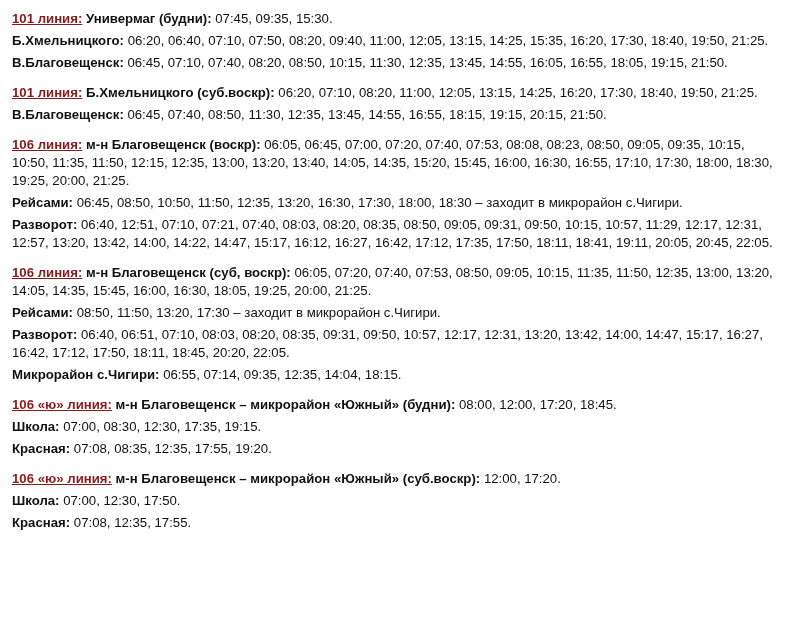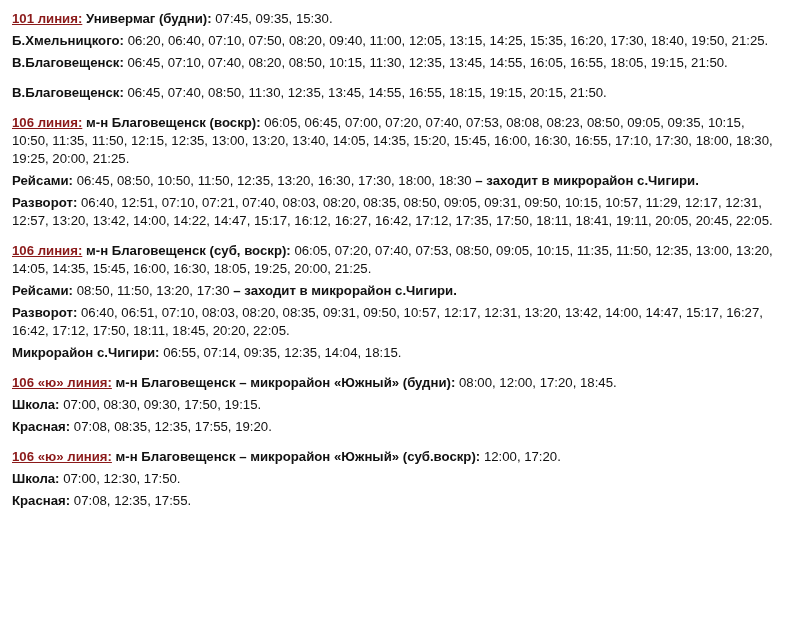--- a/index.html
+++ b/index.html
@@ -28,21 +28,21 @@
     margin: 4px;
     padding: 0;
     text-indent: 0;
   }
   .route-head {
     color: #8b1a1a;
     font-weight: bold;
     text-decoration: underline;
   }
   .bold {
-    font-weight: bold;
+    font-weight: normal;
   }
   .label {
     font-weight: bold;
   }
   .t {
     font-weight: normal;
   }
 </style>
 </head>
 <body>
@@ -59,20 +59,25 @@
       <span class="label">Б.Хмельницкого:</span>
       <span class="t">06:20, 06:40, 07:10, 07:50, 08:20, 09:40, 11:00, 12:05, 13:15, 14:25, 15:35, 16:20, 17:30, 18:40, 19:50, 21:25.</span>
     </p>
     <p class="line">
       <span class="label">В.Благовещенск:</span>
       <span class="t">06:45, 07:10, 07:40, 08:20, 08:50, 10:15, 11:30, 12:35, 13:45, 14:55, 16:05, 16:55, 18:05, 19:15, 21:50.</span>
     </p>
   </div>
 
   <div class="block">
+    <p class="line">
+      <span class="route-head">101 линия:</span>
+      <span class="label">Б.Хмельницкого (суб.воскр):</span>
+      <span class="t">06:20, 07:10, 08:20, 11:00, 12:05, 13:15, 14:25, 16:20, 17:30, 18:40, 19:50, 21:25.</span>
+    </p>
     <p class="line">
       <span class="label">В.Благовещенск:</span>
       <span class="t">06:45, 07:40, 08:50, 11:30, 12:35, 13:45, 14:55, 16:55, 18:15, 19:15, 20:15, 21:50.</span>
     </p>
   </div>
 
   <div class="block">
     <p class="line">
       <span class="route-head">106 линия:</span>
       <span class="label">м-н  Благовещенск (воскр):</span>
@@ -109,21 +114,21 @@
   </div>
 
   <div class="block">
     <p class="line">
       <span class="route-head">106 «ю» линия:</span>
       <span class="label">м-н Благовещенск – микрорайон «Южный» (будни):</span>
       <span class="t">08:00, 12:00, 17:20, 18:45.</span>
     </p>
     <p class="line">
       <span class="label">Школа:</span>
-      <span class="t">07:00, 08:30, 09:30, 17:50, 19:15.</span>
+      <span class="t">07:00, 08:30, 12:30, 17:35, 19:15.</span>
     </p>
     <p class="line">
       <span class="label">Красная:</span>
       <span class="t">07:08, 08:35, 12:35, 17:55, 19:20.</span>
     </p>
   </div>
 
   <div class="block">
     <p class="line">
       <span class="route-head">106 «ю» линия:</span>

